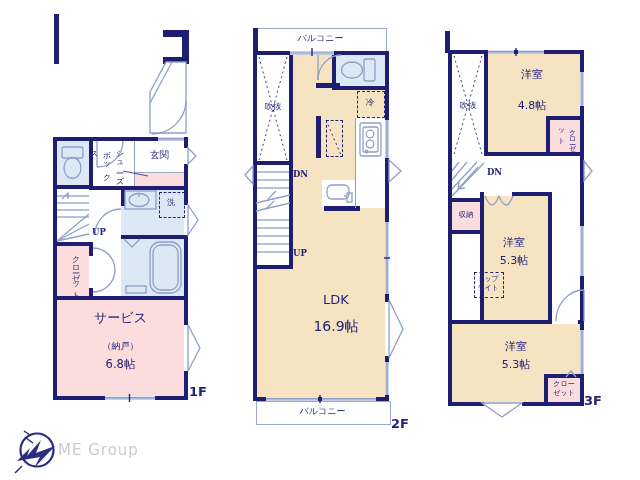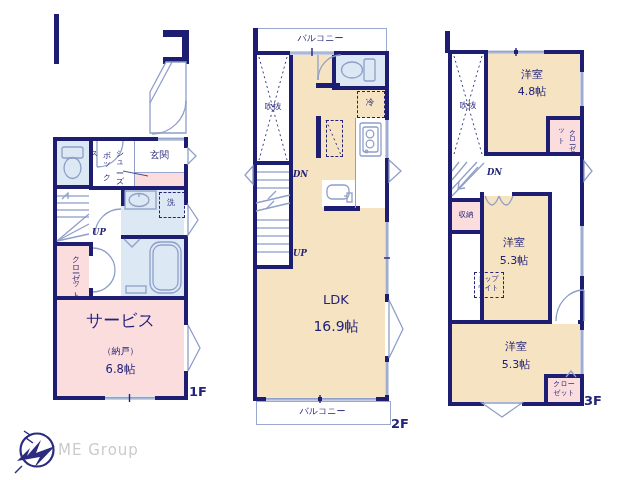--- a/index.html
+++ b/index.html
@@ -11,21 +11,21 @@
   .w{position:absolute;background:#1d1d71;z-index:2;}
   .ll{position:absolute;background:#8f9fc9;z-index:2;}
   .gap{position:absolute;background:#fff;z-index:3;}
   .dash{position:absolute;border:1px dashed #23237a;z-index:3;}
   .thin{position:absolute;border:1.5px solid #9aa8cf;background:#fff;z-index:1;}
   .outer{position:absolute;border:4px solid #1d1d71;background:#fff;box-sizing:border-box;z-index:1;}
   svg.ov{position:absolute;left:0;top:0;z-index:4;pointer-events:none;}
   .lbl{position:absolute;color:#23237a;z-index:5;line-height:1.25;white-space:nowrap;}
   .c{text-align:center;}
   .v{writing-mode:vertical-rl;text-orientation:upright;white-space:normal;}
-  .it{font-style:italic;font-weight:bold;font-family:"DejaVu Serif",serif;text-align:center;}
+  .it{font-weight:bold;font-family:"DejaVu Serif",serif;text-align:center;}
   .fl{font-weight:bold;font-size:13px;}
   .wrap{word-break:break-all;white-space:normal;}
   .logo-text{position:absolute;color:#cbcbcb;font-size:15px;letter-spacing:1px;z-index:5;}
 </style>
 </head>
 <body>
 
 <div id="canvas">
 
   <div>
@@ -270,42 +270,42 @@
       <line x1="516" y1="48" x2="516" y2="56"></line>
     </g>
   </svg>
 
   <div class="lbl c" style="left:135px;top:149px;width:49px;font-size:9.5px">玄関</div>
   <div class="lbl v" style="left:100px;top:145px;width:26px;height:44px;font-size:8px;line-height:13px;letter-spacing:2.5px">シューズボックス</div>
   <div class="lbl c" style="left:159px;top:198px;width:24px;font-size:8px">洗</div>
   <div class="lbl it" style="left:92px;top:227px;font-size:8.5px">UP</div>
   <div class="lbl v" style="left:65px;top:250px;width:18px;height:50px;font-size:8px;line-height:16px">クローゼット</div>
   <div class="lbl c" style="left:57px;top:310px;width:127px">
-    <div style="font-size:17px">サービス</div>
+    <div style="font-size:13px">サービス</div>
     <div style="font-size:9px;margin-top:15px">（納戸）</div>
     <div style="font-size:11.5px;margin-top:4px">6.8帖</div>
   </div>
   <div class="lbl fl" style="left:189px;top:384px">1F</div>
 
   <div class="lbl c" style="left:256px;top:33px;width:129px;font-size:9px">バルコニー</div>
   <div class="lbl c" style="left:257px;top:101px;width:32px;font-size:8.5px">吹抜</div>
   <div class="lbl c" style="left:357px;top:97px;width:26px;font-size:8.5px">冷</div>
   <div class="lbl it" style="left:293px;top:169px;font-size:8.5px">DN</div>
   <div class="lbl it" style="left:293px;top:248px;font-size:8.5px">UP</div>
   <div class="lbl c" style="left:292px;top:292px;width:88px">
     <div style="font-size:13px">LDK</div>
     <div style="font-size:14px;margin-top:10px">16.9帖</div>
   </div>
   <div class="lbl c" style="left:256px;top:406px;width:133px;font-size:9px">バルコニー</div>
   <div class="lbl fl" style="left:391px;top:416px">2F</div>
 
   <div class="lbl c" style="left:452px;top:100px;width:32px;font-size:8.5px">吹抜</div>
   <div class="lbl c" style="left:484px;top:68px;width:96px">
     <div style="font-size:11px">洋室</div>
-    <div style="font-size:11px;margin-top:3px">4.8帖</div>
+    <div style="font-size:11px;margin-top:17px">4.8帖</div>
   </div>
   <div class="lbl v" style="left:553px;top:124px;width:24px;height:24px;font-size:7px;line-height:11px">クローゼット</div>
   <div class="lbl it" style="left:487px;top:167px;font-size:8.5px">DN</div>
   <div class="lbl c" style="left:452px;top:210px;width:28px;font-size:7.5px">収納</div>
   <div class="lbl c" style="left:480px;top:236px;width:68px">
     <div style="font-size:11px">洋室</div>
     <div style="font-size:11px;margin-top:4px">5.3帖</div>
   </div>
   <div class="lbl c wrap" style="left:477px;top:275px;width:22px;font-size:7px;line-height:9px">トップライト</div>
   <div class="lbl c" style="left:452px;top:340px;width:128px">

